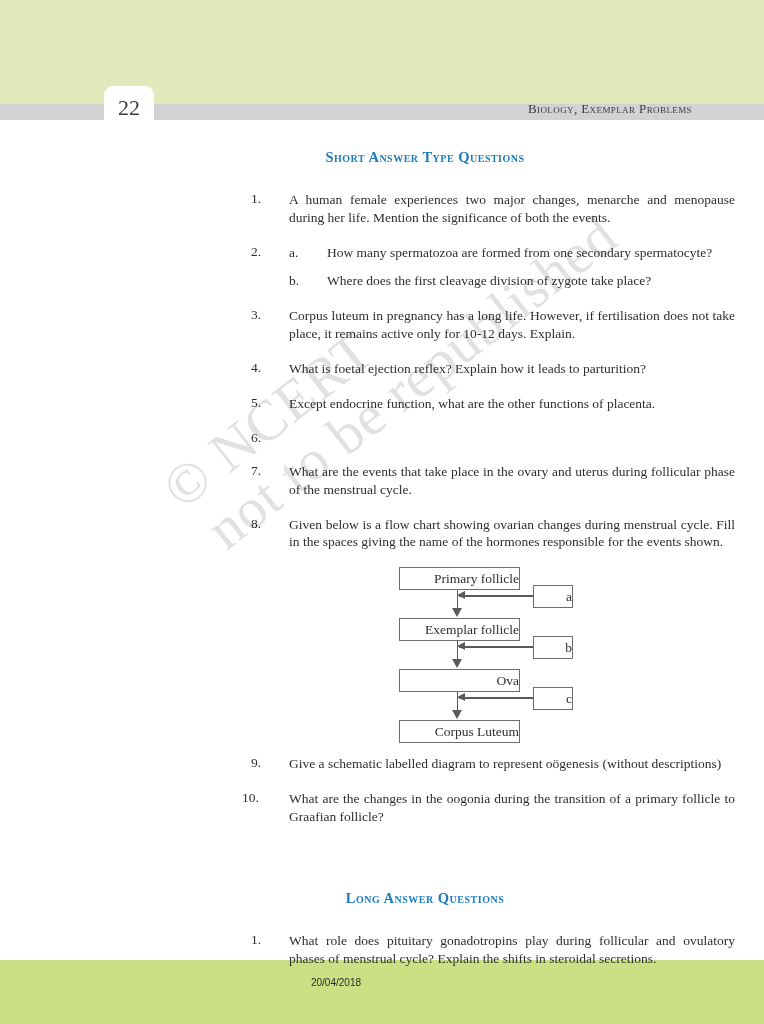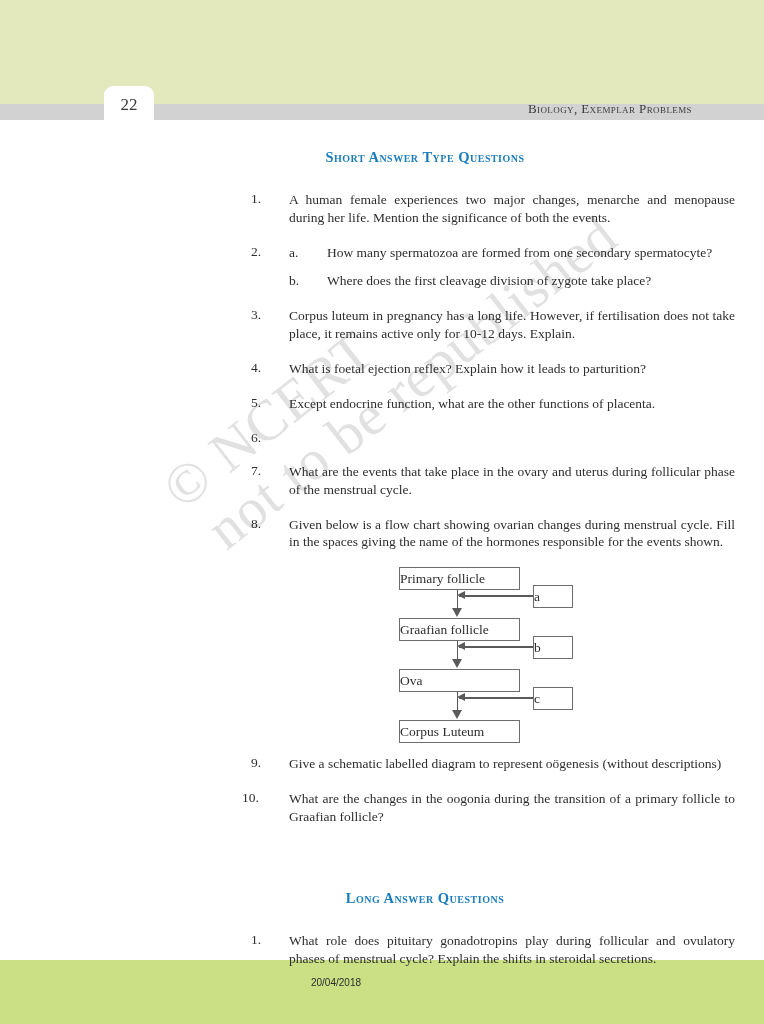--- a/index.html
+++ b/index.html
@@ -34,21 +34,21 @@
     width: 50px; height: 34px;
     background: #ffffff;
     border-radius: 9px 9px 0 0;
     z-index: 3;
   }
   .page-number-text {
     position: absolute;
     left: 104px; top: 95px;
     width: 50px;
     text-align: center;
-    font-size: 17px;
+    font-size: 22px;
     color: #3a3a3a;
     z-index: 4;
     font-family: "Liberation Serif", serif;
   }
   .header-title {
     position: absolute;
     right: 72px; top: 101px;
     font-size: 13px;
     letter-spacing: 0.4px;
     color: #3b3b3b;
@@ -171,21 +171,21 @@
     width: 764px;
     height: 178px;
     margin-top: 16px;
   }
   .fc-box {
     position: absolute;
     border: 1.2px solid #6d6d6d;
     background: #ffffff;
     font-size: 13.5px;
     color: #2e2e2e;
-    text-align: left;
+    text-align: right;
     line-height: 21px;
     height: 21px;
     box-sizing: content-box;
     font-family: "Liberation Serif", serif;
   }
   .fc-main  { left: 356px; width: 119px; }
   .fc-side  { width: 38px; }
 
   .fc-connector {
     position: absolute;
@@ -287,21 +287,21 @@
   <div class="flowchart">
 
     <div class="fc-box fc-main" style="top:0px;">Primary follicle</div>
 
     <div class="fc-connector" style="top:23px; height:22px;"></div>
     <div class="fc-arrowhead" style="top:41px;"></div>
     <div class="fc-hline" style="left:416px; top:28px; width:74px;"></div>
     <div class="fc-harrow" style="left:414px; top:24px;"></div>
     <div class="fc-box fc-side" style="left:490px; top:18px;">a</div>
 
-    <div class="fc-box fc-main" style="top:51px;">Graafian follicle</div>
+    <div class="fc-box fc-main" style="top:51px;">Exemplar follicle</div>
 
     <div class="fc-connector" style="top:74px; height:22px;"></div>
     <div class="fc-arrowhead" style="top:92px;"></div>
     <div class="fc-hline" style="left:416px; top:79px; width:74px;"></div>
     <div class="fc-harrow" style="left:414px; top:75px;"></div>
     <div class="fc-box fc-side" style="left:490px; top:69px;">b</div>
 
     <div class="fc-box fc-main" style="top:102px;">Ova</div>
 
     <div class="fc-connector" style="top:125px; height:22px;"></div>

